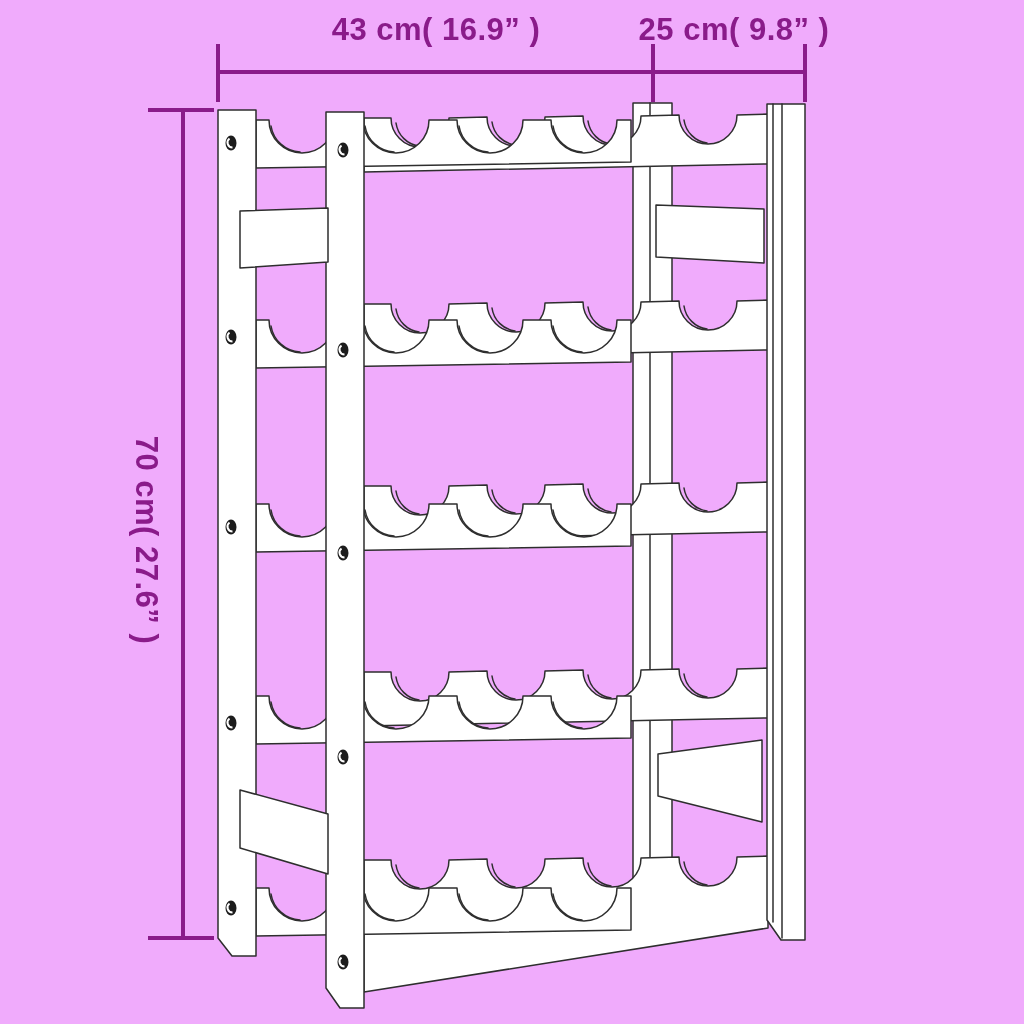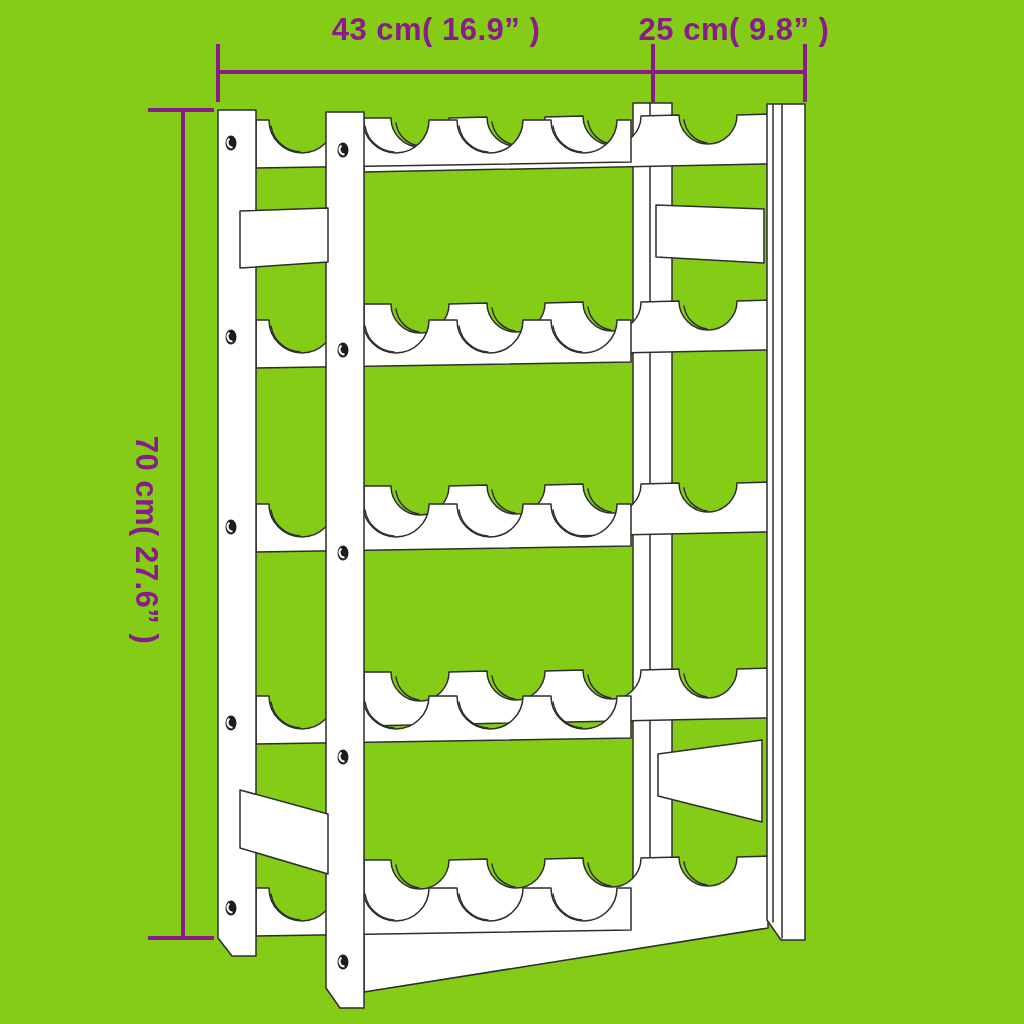--- a/index.html
+++ b/index.html
@@ -4,21 +4,21 @@
 <style>
   html, body {
     margin: 0;
     padding: 0;
     background: #ffffff;
   }
   .stage {
     position: relative;
     width: 1024px;
     height: 1024px;
-    background: #84cc16;
+    background: #f0abfc;
     overflow: hidden;
   }
   svg { display: block; }
   .dim-text {
     font-family: "Liberation Sans", sans-serif;
     font-weight: bold;
     font-size: 31px;
     letter-spacing: 0.5px;
   }
   .lineart {

